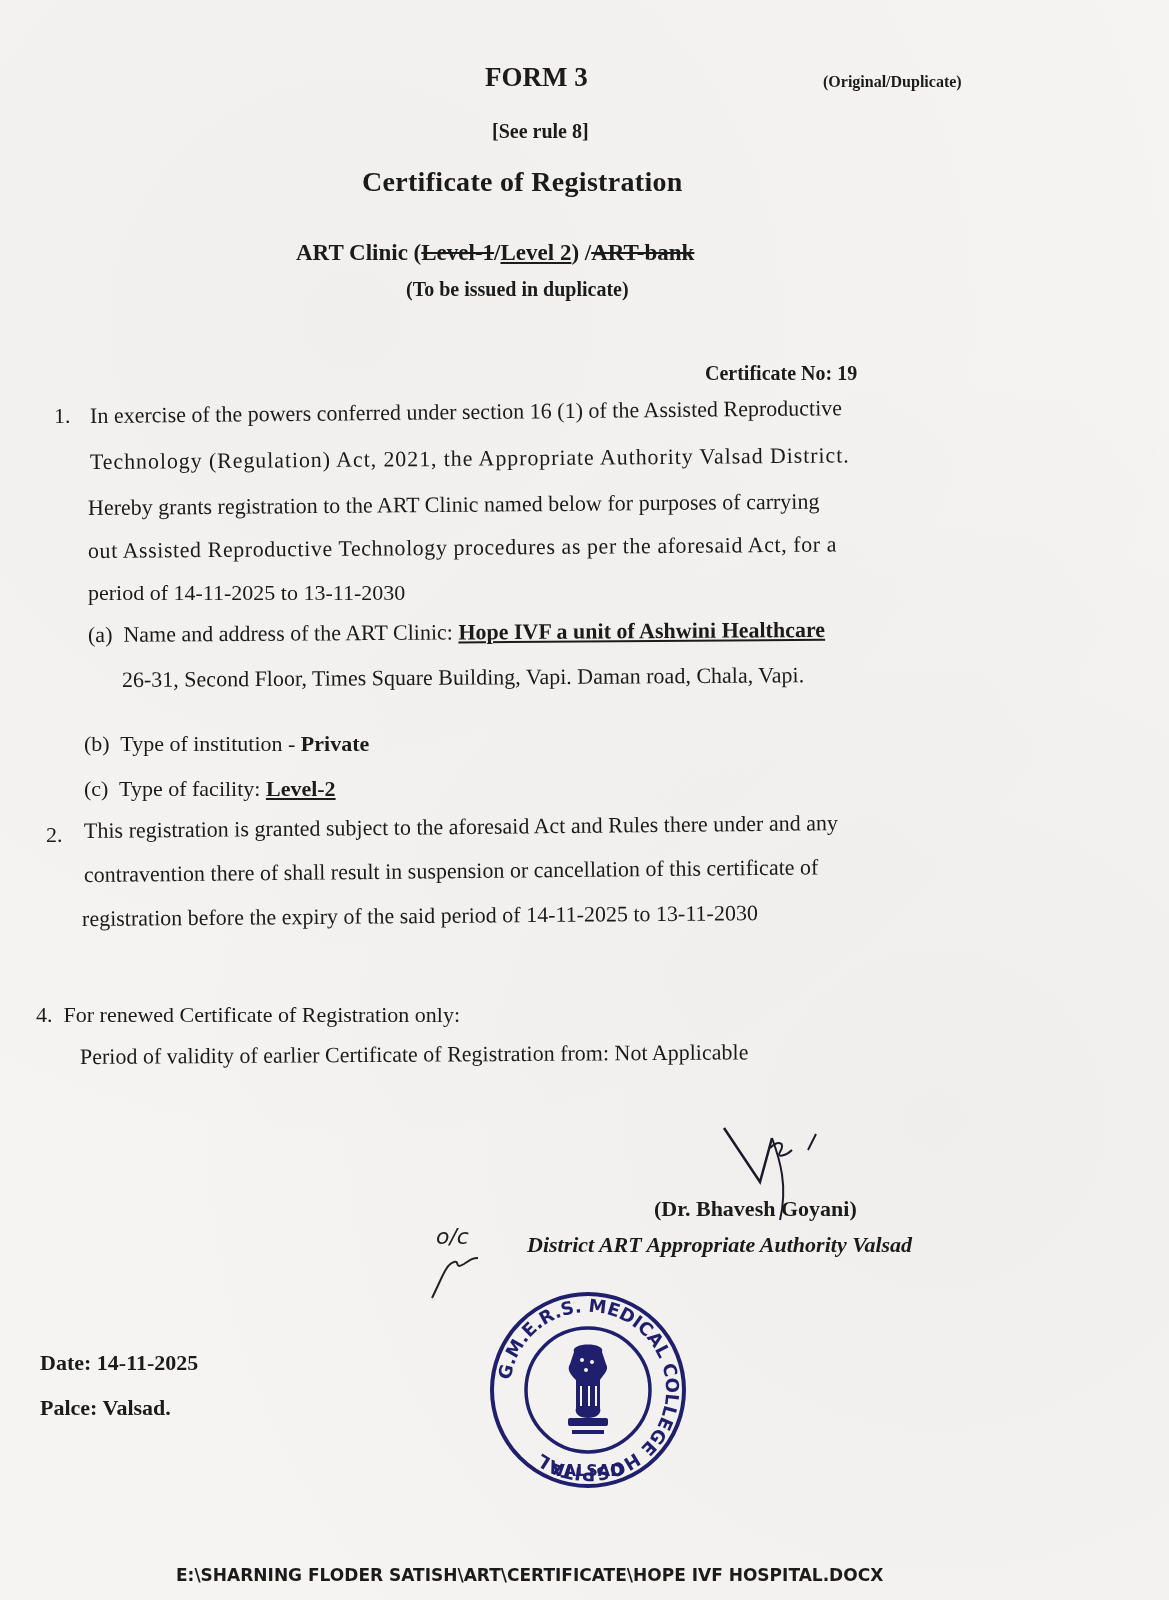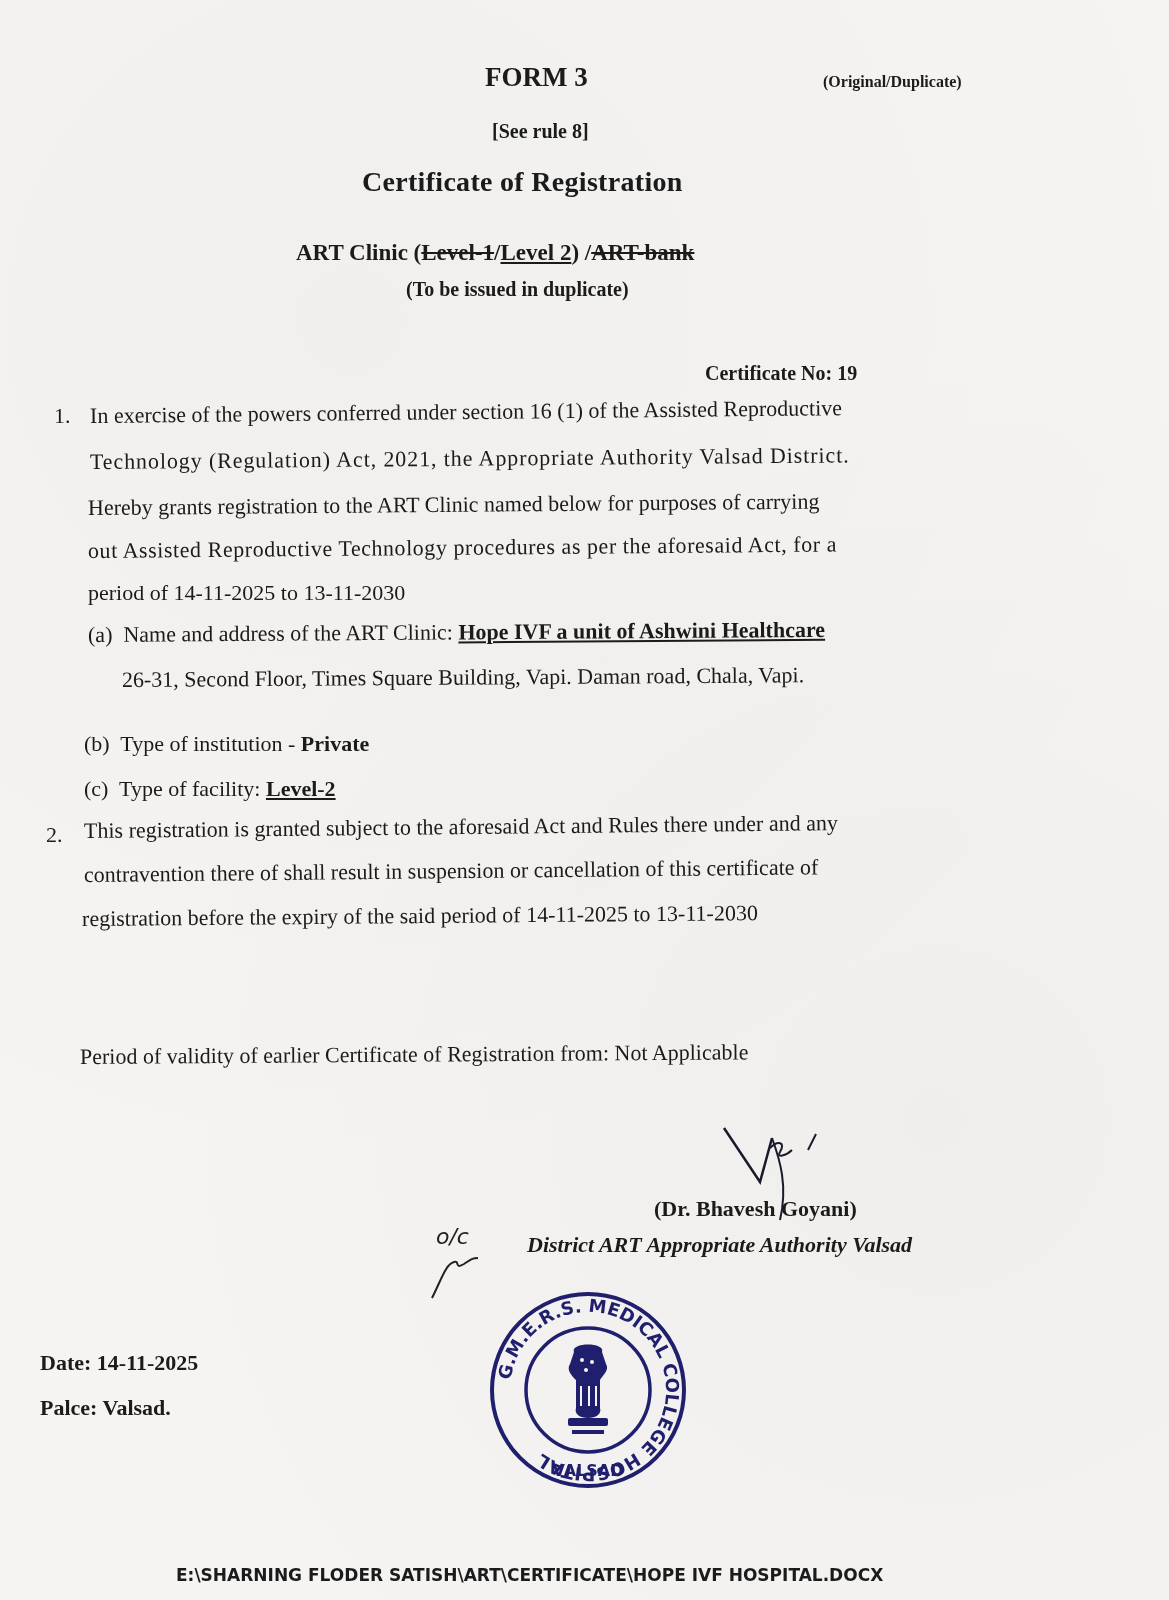--- a/index.html
+++ b/index.html
@@ -86,20 +86,24 @@
   </div>
 
   <div>
     <div class="line" style="left:46px; top:822px;">2.</div>
     <div class="line" style="left:84px; top:818px; transform: rotate(-0.6deg); transform-origin:left;">This registration is granted subject to the aforesaid Act and Rules there under and any</div>
     <div class="line" style="left:84px; top:862px; transform: rotate(-0.6deg); transform-origin:left;">contravention there of shall result in suspension or cancellation of this certificate of</div>
     <div class="line" style="left:82px; top:906px; transform: rotate(-0.5deg); transform-origin:left;">registration before the expiry of the said  period of 14-11-2025 to 13-11-2030</div>
   </div>
 
 
+  <div class="line" style="left:36px; top:1002px;">
+    <span>4.</span>&nbsp;
+    <span>For renewed Certificate of  Registration only:</span>
+  </div>
   <div class="line" style="left:80px; top:1044px; transform: rotate(-0.4deg); transform-origin:left;">Period of validity of earlier Certificate of Registration from: Not Applicable</div>
 
   <svg class="signature-svg" style="left:720px; top:1120px;" width="140" height="110" viewBox="0 0 140 110">
     <path d="M4 8 L40 62 L52 18" stroke="#1a1a2a" stroke-width="2.5" fill="none"></path>
     <path d="M50 28 C58 20 66 22 60 32 C56 38 66 36 72 30" stroke="#1a1a2a" stroke-width="2" fill="none"></path>
     <path d="M96 14 L88 30" stroke="#1a1a2a" stroke-width="2" fill="none"></path>
     <path d="M52 18 C60 40 68 66 60 100" stroke="#1a1a2a" stroke-width="2" fill="none"></path>
   </svg>
   <div class="abs sign-name">(Dr. Bhavesh Goyani)</div>
   <div class="abs sign-title">District ART Appropriate Authority Valsad</div>

